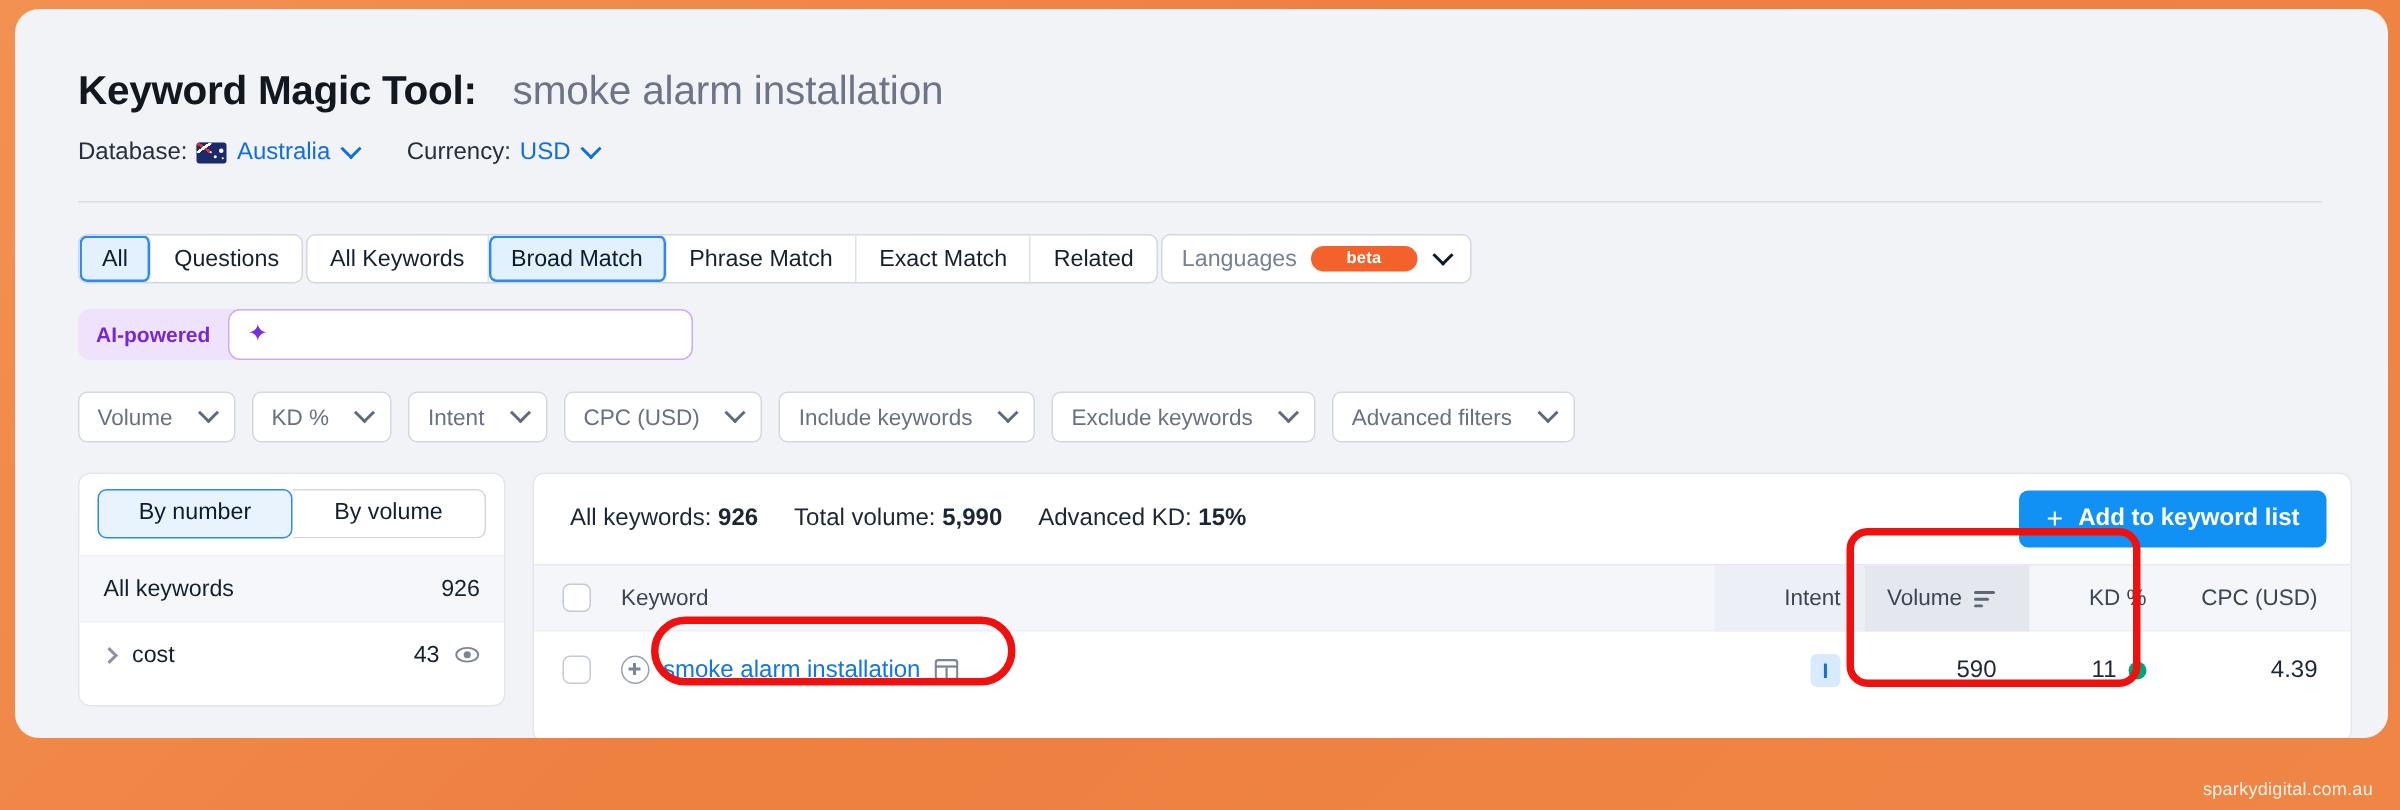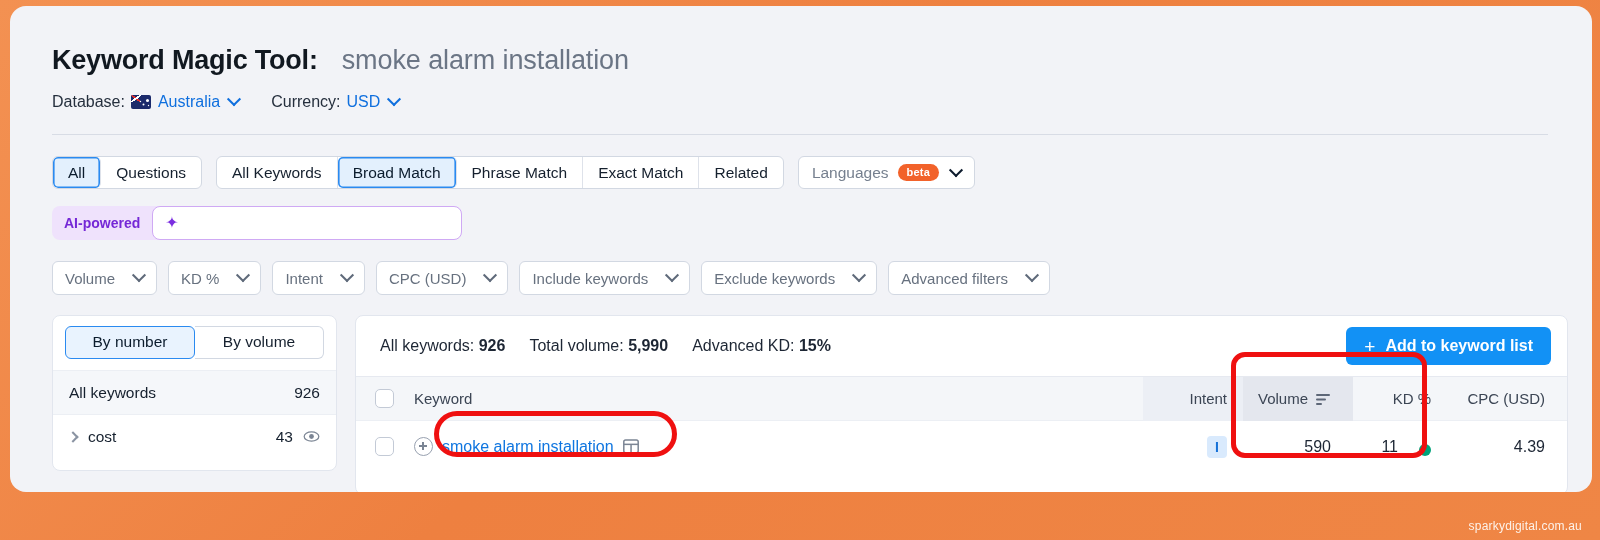--- a/index.html
+++ b/index.html
@@ -66,21 +66,21 @@
   .caret-dark { color: #0d1b2d; }
   .caret-grey { color: #5f6a7a; }
 
   .divider {
     height: 1px; background: #d8dce5;
     margin: 23px 44px 0 42px;
   }
 
   
   .tabs-row {
-    display: flex; gap: 14px;
+    display: flex; gap: 2px;
     padding: 21px 0 0 42px;
   }
   .seg {
     display: flex; background: #fff;
     border: 1px solid #d2d8e2; border-radius: 6px; overflow: hidden;
     height: 33px;
   }
   .seg .tab {
     display: flex; align-items: center; justify-content: center;
     padding: 0 15px; font-size: 15.5px; color: #15202e;
@@ -92,21 +92,21 @@
     box-shadow: inset 0 0 0 1.6px #2a8af0; border-radius: 5px;
   }
   .langs {
     display: flex; align-items: center; gap: 9px; height: 33px;
     padding: 0 13px; background: #fff;
     border: 1px solid #d2d8e2; border-radius: 6px;
     font-size: 15.5px; color: #76808f; cursor: pointer;
   }
   .beta {
     background: #f2622a; color: #fff; font-size: 11px; font-weight: 700;
-    border-radius: 9px; padding: 2px 9px 3px; letter-spacing: .2px;
+    border-radius: 9px; padding: 2px 24px 3px; letter-spacing: .2px;
   }
 
   
   .ai-row { padding: 17px 0 0 42px; display: flex; }
   .ai-wrap {
     display: flex; align-items: stretch;
     background: #efe2fc; border-radius: 8px; height: 34px;
   }
   .ai-badge {
     display: flex; align-items: center; padding: 0 12px;
@@ -217,21 +217,21 @@
     content: ""; position: absolute; background: #7b8594;
   }
   .plus-circle::before { left: 3.5px; top: 7.4px; width: 8px; height: 1.7px; }
   .plus-circle::after  { top: 3.5px; left: 7.4px; height: 8px; width: 1.7px; }
   .serp-ico { width: 16px; height: 15px; color: #7b8594; flex: 0 0 auto; }
   .intent-badge {
     display: inline-flex; align-items: center; justify-content: center;
     width: 20px; height: 22px; border-radius: 4px;
     background: #d9eafd; color: #1571d8; font-size: 14px; font-weight: 700;
   }
-  .kd-cell { display: inline-flex; align-items: flex-end; gap: 21px; }
+  .kd-cell { display: inline-flex; align-items: center; gap: 8px; }
   .kd-dot { width: 12px; height: 12px; border-radius: 50%; background: #00a37a; }
 
   
   .annot {
     position: absolute; border: 5px solid #ef1010;
     border-radius: 26px; pointer-events: none; z-index: 30;
   }
   #annot-keyword { left: 434px; top: 411px; width: 243px; height: 46px; }
   #annot-metrics { left: 1231px; top: 352px; width: 196px; height: 106px;
                    border-radius: 14px; }

